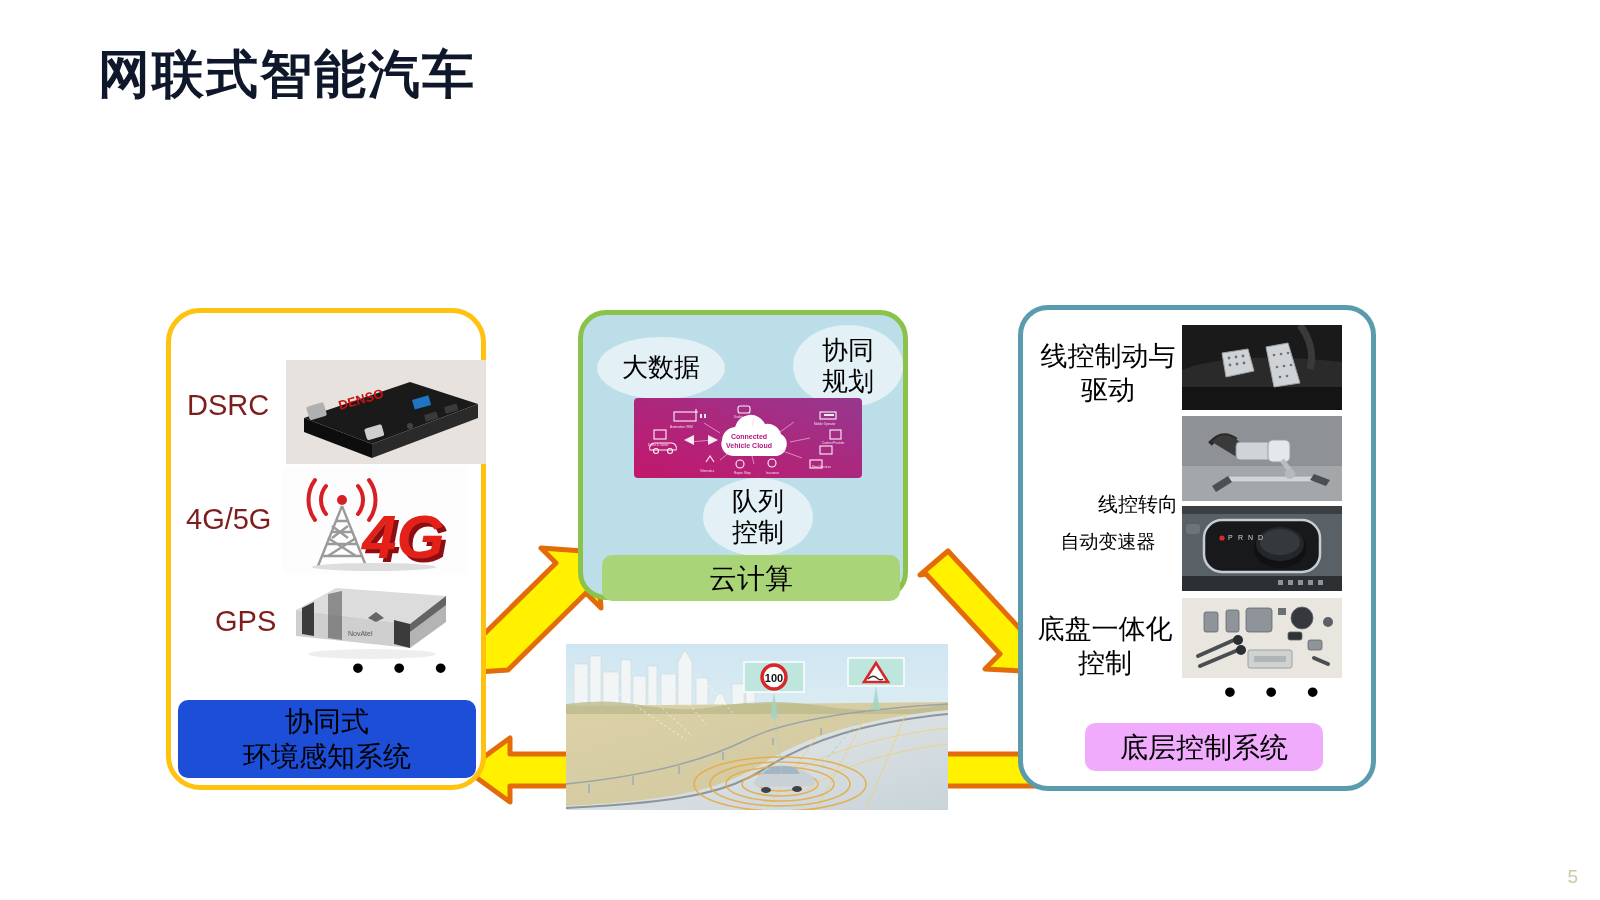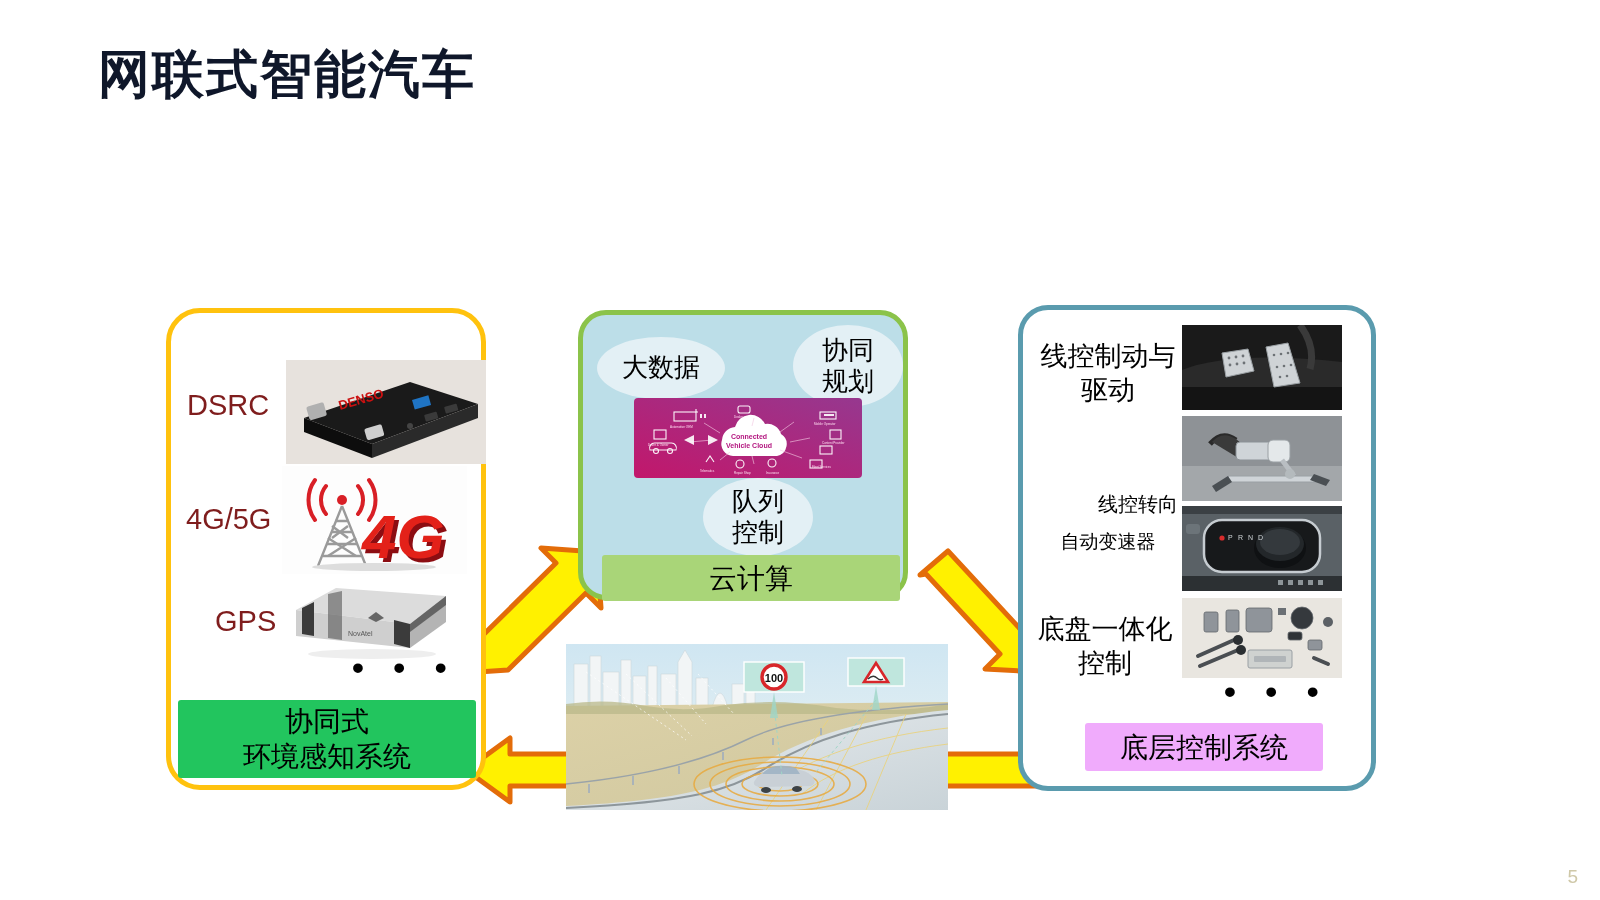--- a/index.html
+++ b/index.html
@@ -47,24 +47,24 @@
   }
   .llabel{font-size:29px;color:#7f1d1d;white-space:nowrap;}
 
   .dots{
     font-size:34px;letter-spacing:10px;color:#000;font-weight:bold;
     position:absolute;
   }
 
   .tagbox{
     position:absolute;display:flex;align-items:center;justify-content:center;
-    text-align:center;border-radius:3px;font-size:28px;color:#000;
+    text-align:center;border-radius:10px;font-size:28px;color:#000;
     line-height:1.25;box-sizing:border-box;font-family:Liberation Serif, serif;
   }
-  .tag-orange{background:#22c55e;}
+  .tag-orange{background:#1d4ed8;}
   .tag-green{background:#A9D578;}
   .tag-steel{background:#f0abfc;}
 
   
   .ellipse{
     position:absolute;background:#E3F0F5;border-radius:50%;
     display:flex;align-items:center;justify-content:center;text-align:center;
     font-size:26px;color:#000;line-height:1.2;
   }
 

